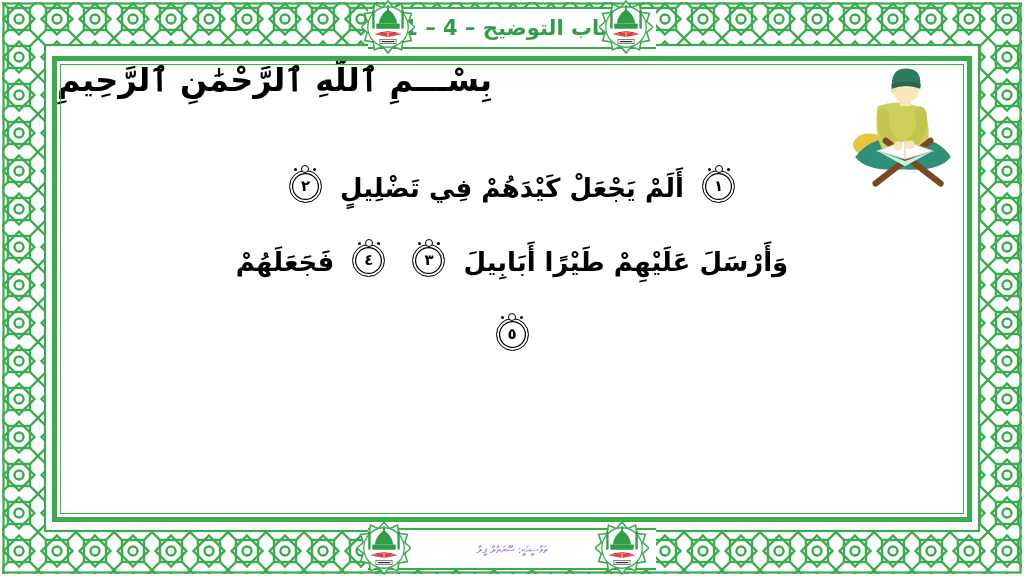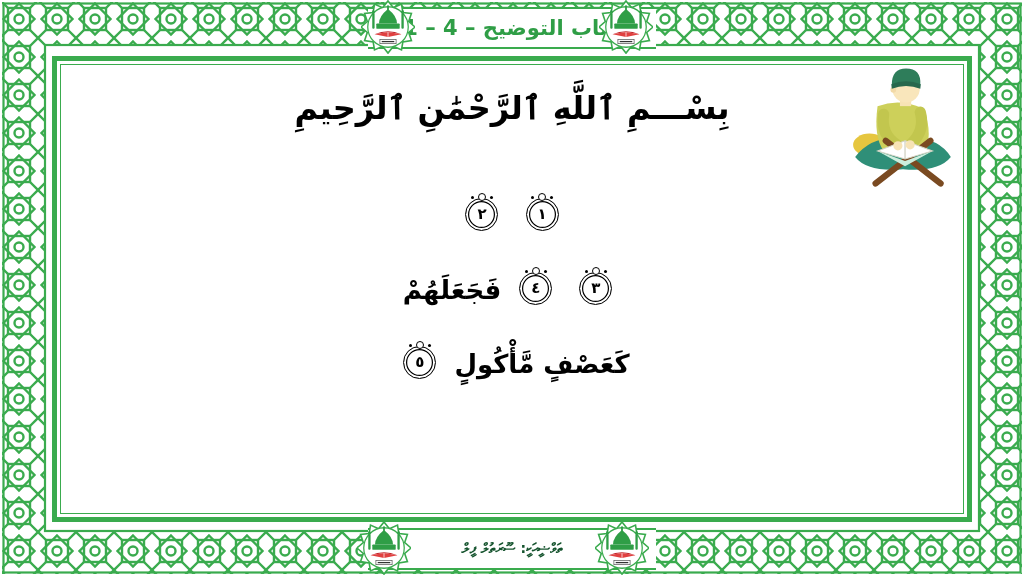--- a/index.html
+++ b/index.html
@@ -16,41 +16,41 @@
     border-top:2px solid #3aab4e;border-bottom:2px solid #3aab4e;
     display:flex;align-items:center;justify-content:center;
   }
   .plaque-top{left:368px;top:7px;width:288px;height:38px;}
   .plaque-bottom{left:368px;top:528px;width:288px;height:38px;}
   .header-title{
     color:#2f9e46;font-weight:bold;font-size:21px;line-height:1;
     white-space:nowrap;direction:rtl;
   }
   .footer-caption{
-    color:#14532d;font-weight:bold;font-size:14px;line-height:1.1;
+    color:#8b5cf6;font-weight:normal;font-size:10px;line-height:1.1;
     white-space:nowrap;direction:rtl;
   }
   .medallion{position:absolute;z-index:3;width:54px;height:54px;}
   .med-top-left{left:361px;top:0px;}
   .med-top-right{left:599px;top:0px;}
   .med-bot-left{left:357px;top:521px;}
   .med-bot-right{left:595px;top:521px;}
 
   
   .content-box{
     position:absolute;left:52px;top:56px;width:920px;height:466px;
     background:#ffffff;border:5px solid #3aab4e;box-sizing:border-box;
     z-index:1;overflow:hidden;
   }
   .content-box::before{
     content:"";position:absolute;inset:3px;border:1.5px solid #3aab4e;
     pointer-events:none;
   }
   .bismillah{
-    margin-top:28px;text-align:center;direction:rtl;
+    text-align:left;direction:rtl;
     font-size:32px;font-weight:bold;color:#000;
   }
   .verses{
     margin-top:52px;text-align:center;direction:rtl;color:#000;
     font-size:26px;font-weight:bold;line-height:74px;
   }
   .verse-line{white-space:nowrap;}
   .ayah{
     display:inline-flex;align-items:center;justify-content:center;
     width:31px;height:31px;border:1.7px solid #000;border-radius:50%;
@@ -153,33 +153,34 @@
     <circle cx="62" cy="80" r="4.5" fill="#f7e3b5"></circle>
   </svg>
 
   <div class="bismillah">بِسْـــمِ ٱللَّهِ ٱلرَّحْمَٰنِ ٱلرَّحِيمِ</div>
 
   <div class="verses">
     <div class="verse-line">
       <span class="ayah">
           <span>١</span>
         </span>
+      <span>أَلَمْ يَجْعَلْ كَيْدَهُمْ فِي تَضْلِيلٍ</span>
       <span class="ayah">
           <span>٢</span>
         </span>
     </div>
     <div class="verse-line">
+      <span>وَأَرْسَلَ عَلَيْهِمْ طَيْرًا أَبَابِيلَ</span>
       <span class="ayah">
           <span>٣</span>
         </span>
       <span class="ayah">
           <span>٤</span>
         </span>
       <span>فَجَعَلَهُمْ</span>
     </div>
     <div class="verse-line">
-      <span>كَعَصْفٍ مَّأْكُولٍ</span>
       <span class="ayah">
           <span>٥</span>
         </span>
     </div>
   </div>
 </div>
 
 </body></html>

